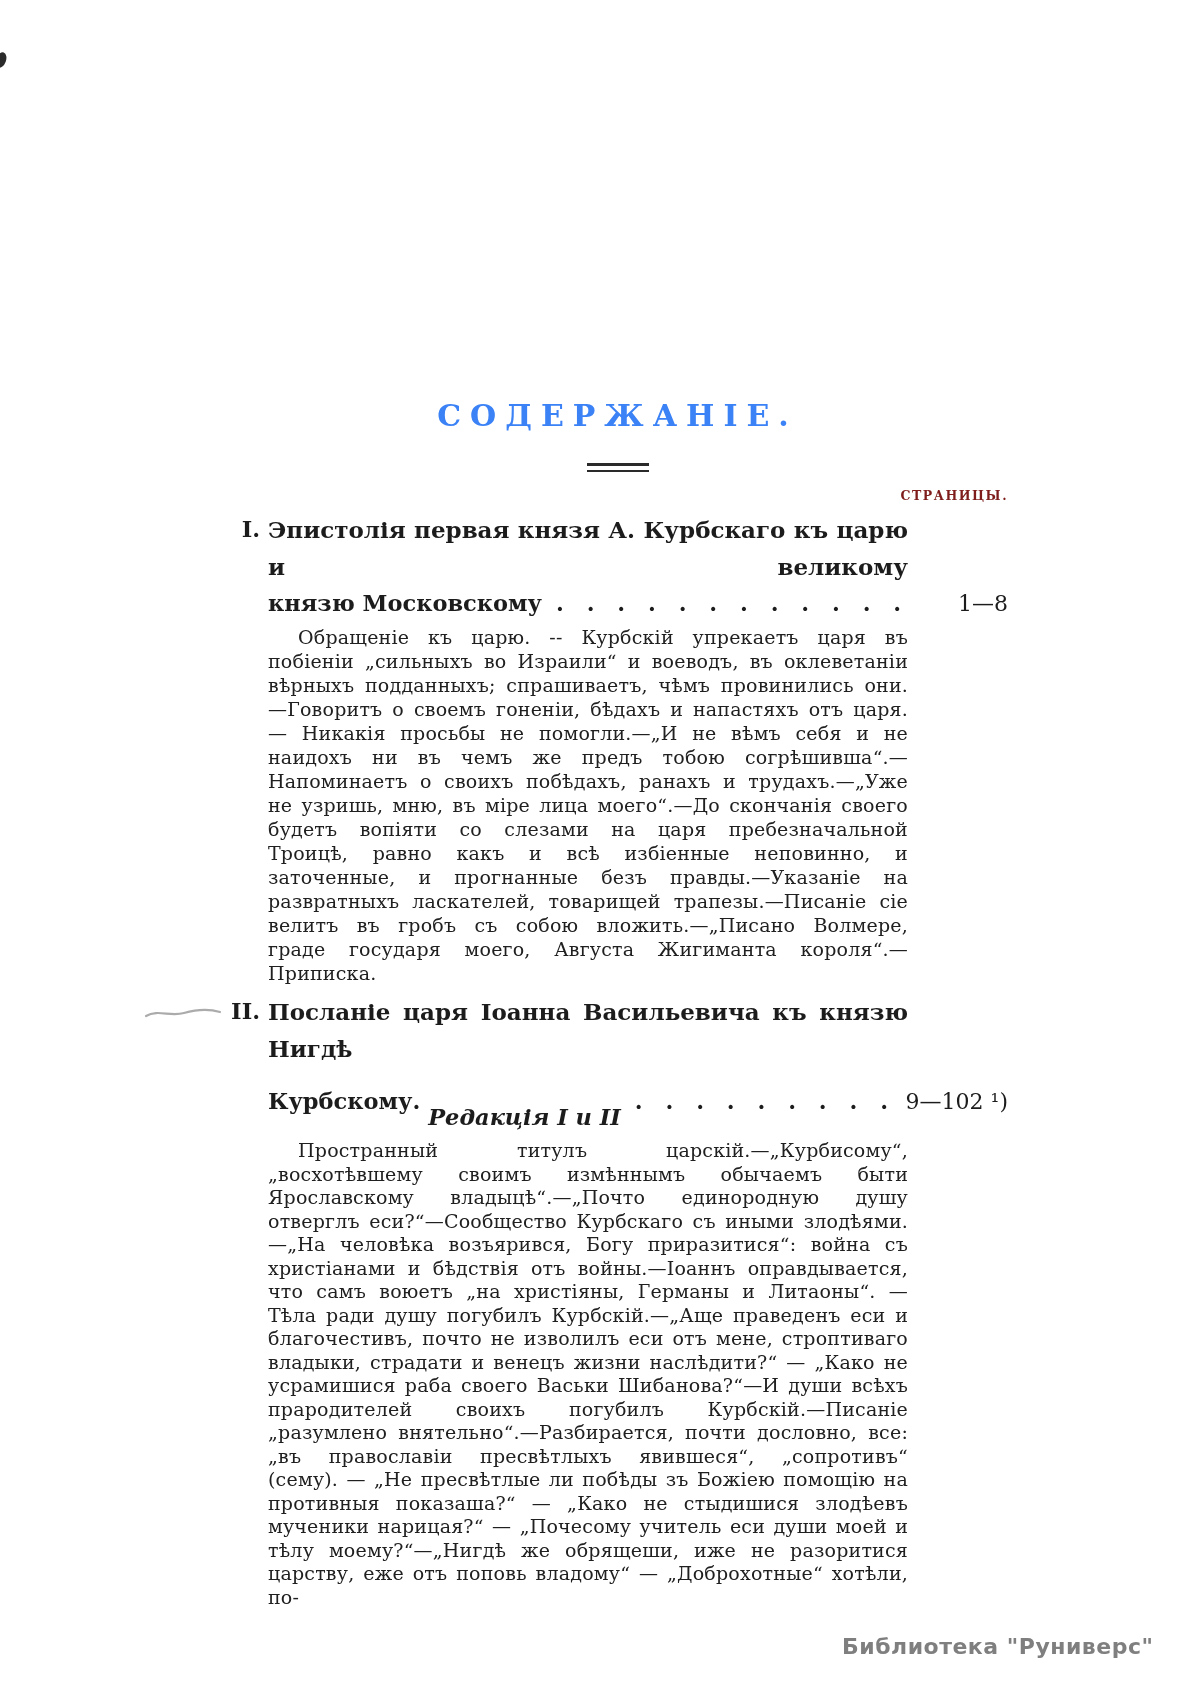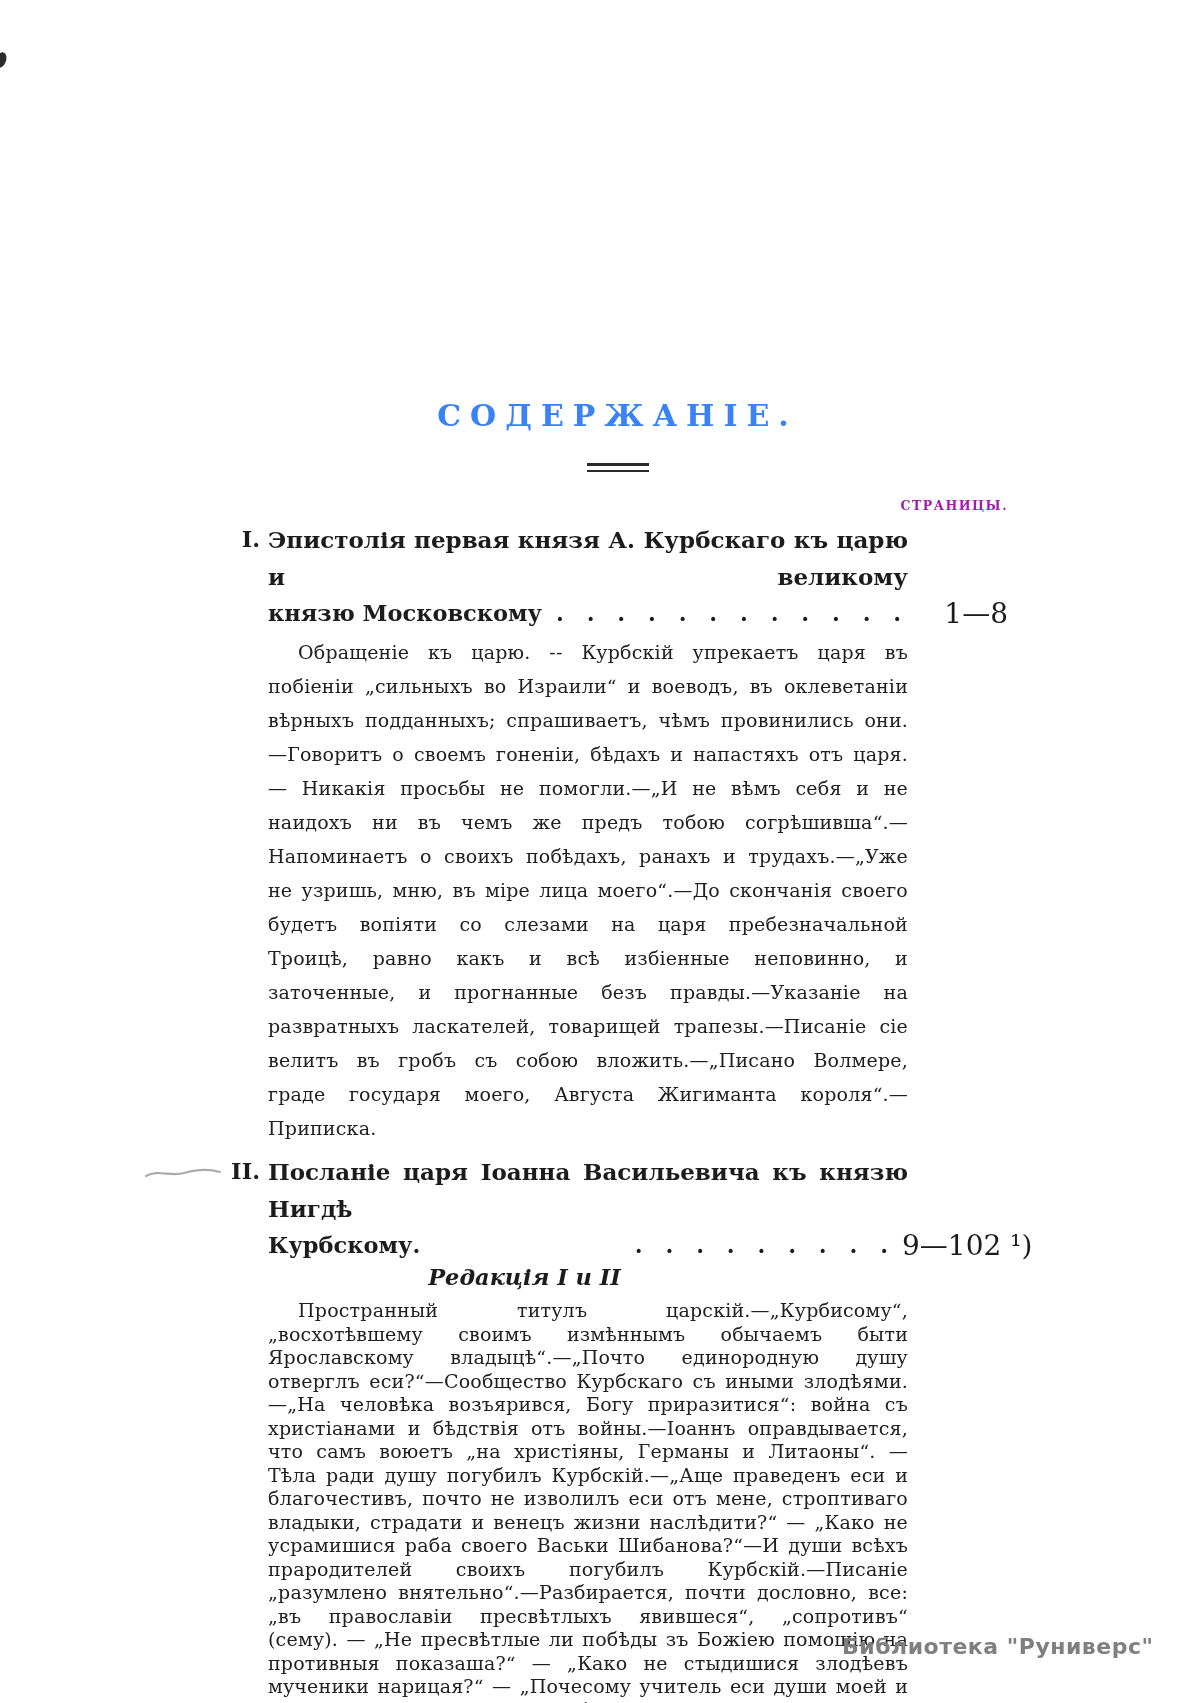--- a/index.html
+++ b/index.html
@@ -29,55 +29,55 @@
   .subtitle {
     margin-top: 20px;
     font-style: italic;
     font-size: 23px; line-height: 41px;
     word-spacing: 5px; color: #1e1e1e;
   }
 
   
   .content { margin-left: 268px; width: 740px; position: relative; }
   .pages-label {
-    margin-top: 26px;
+    margin-top: 16px;
     text-align: right;
     font-size: 12.5px; font-weight: bold;
-    letter-spacing: 1.5px; color: #a21caf;
+    letter-spacing: 1.5px; color: #7f1d1d;
   }
   .toc-item { position: relative; margin-top: 8px; }
   .numeral {
     position: absolute; left: -52px; top: 0;
     width: 44px; text-align: right;
     font-weight: bold; font-size: 22.5px; line-height: 37px;
   }
   .h1line {
     width: 640px;
     font-weight: bold; font-size: 23px; line-height: 37px;
     text-align: justify; text-align-last: justify;
   }
   .h2line {
-    display: flex; align-items: flex-start;
+    display: flex; align-items: center;
     font-weight: bold; font-size: 22.5px; line-height: 37px;
   }
   .h2text  { white-space: pre; }
   .h2italic{ white-space: pre; font-style: italic; margin-top: 32px; }
   .leader {
     flex: 1 1 auto; overflow: hidden; white-space: nowrap;
     word-spacing: 15px; padding-left: 14px;
     font-weight: bold;
   }
   .pagenums {
     flex: 0 0 auto; width: 106px;
     text-align: right; white-space: nowrap;
-    font-weight: normal; font-size: 28px;
+    font-weight: normal; font-size: 22px;
   }
   .item-desc {
     width: 640px; margin-top: 3px;
-    font-size: 19px; line-height: 34px;
+    font-size: 19px; line-height: 24px;
     text-align: justify; text-indent: 30px;
     word-spacing: 2px; letter-spacing: 0.2px;
     color: #202020;
   }
   .desc-2 { line-height: 23.5px; }
 
   
   .pencil-mark { position: absolute; left: -124px; top: 12px; }
   .scan-speck {
     position: absolute; left: -4px; top: 52px;

